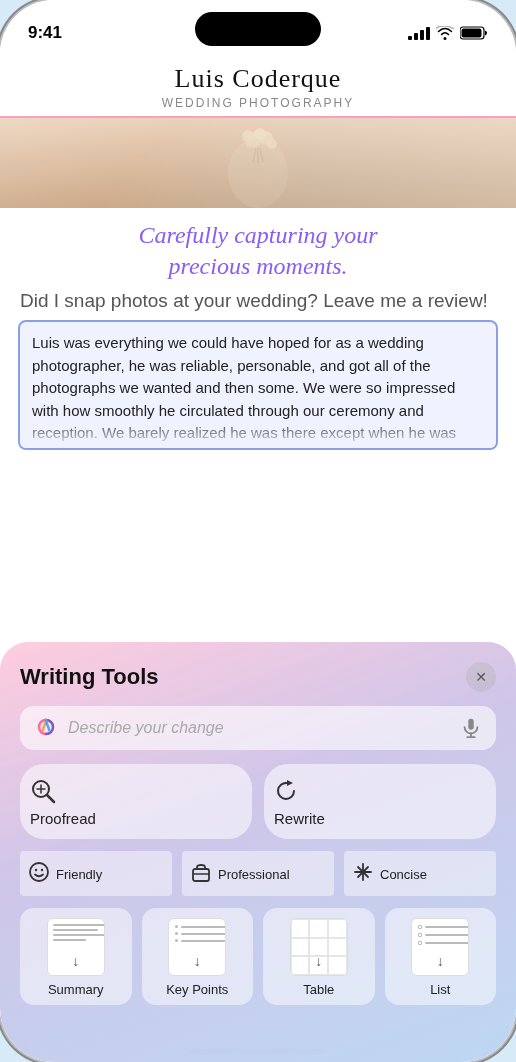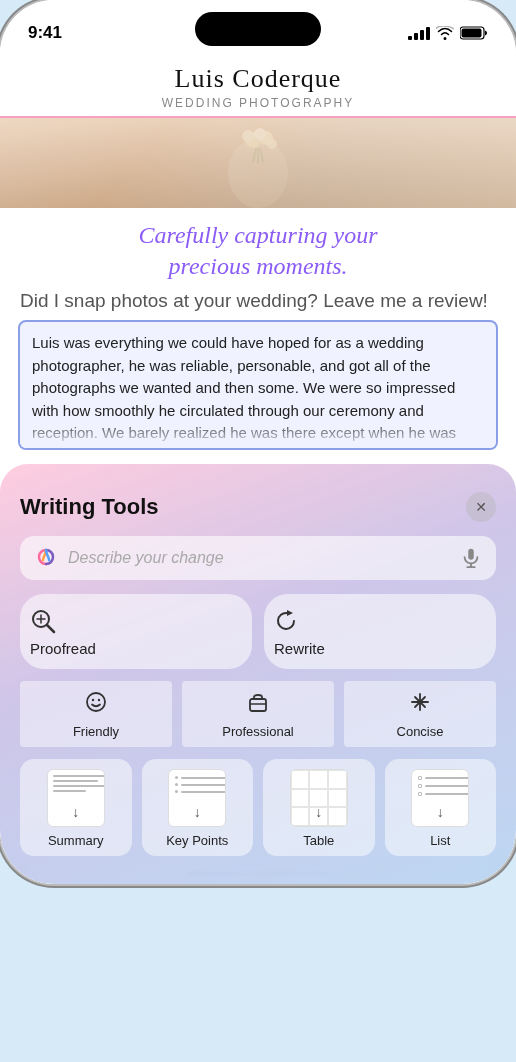--- a/index.html
+++ b/index.html
@@ -9,21 +9,21 @@
       width: 516px;
       height: 1062px;
       background: #d6eaf8;
       font-family: -apple-system, 'SF Pro Display', 'Helvetica Neue', sans-serif;
       overflow: hidden;
       position: relative;
     }
 
     .phone-frame {
       width: 516px;
-      height: 884px;
+      height: 1062px;
       background: #fff;
       border-radius: 54px;
       overflow: hidden;
       position: relative;
       box-shadow: 0 0 0 2px #bbb, 0 0 0 4px #888;
     }
 
     
     .status-bar {
       height: 54px;
@@ -150,21 +150,21 @@
     .writing-tools-panel {
       position: absolute;
       bottom: 0;
       left: 0;
       right: 0;
       height: 420px;
       background: linear-gradient(160deg, rgba(255,200,220,0.92) 0%, rgba(200,190,230,0.88) 40%, rgba(180,210,240,0.88) 100%);
       backdrop-filter: blur(20px);
       -webkit-backdrop-filter: blur(20px);
       border-radius: 28px 28px 0 0;
-      padding: 28px 20px 30px 20px;
+      padding: 20px 20px 30px 20px;
       z-index: 100;
     }
 
     .panel-header {
       display: flex;
       align-items: center;
       justify-content: space-between;
       margin-bottom: 14px;
     }
 
@@ -246,21 +246,21 @@
       gap: 10px;
       margin-bottom: 12px;
     }
 
     .tool-btn-medium {
       flex: 1;
       background: rgba(255,255,255,0.45);
       border-radius: 4px;
       padding: 10px 8px 8px 8px;
       display: flex;
-      flex-direction: column;
+      flex-direction: row;
       align-items: center;
       gap: 6px;
       cursor: pointer;
     }
 
     .tool-btn-medium .tool-icon {
       font-size: 20px;
       color: #333;
     }
 

